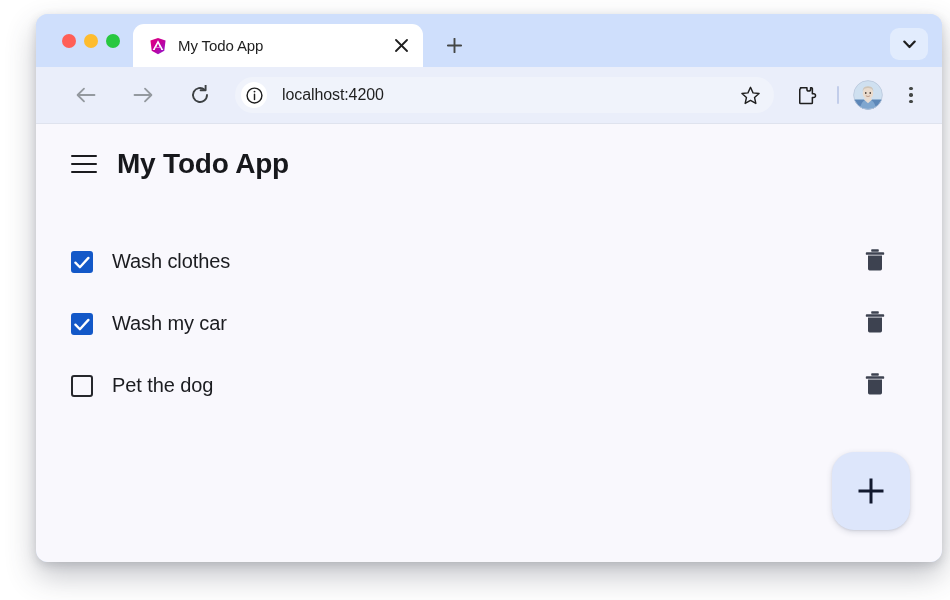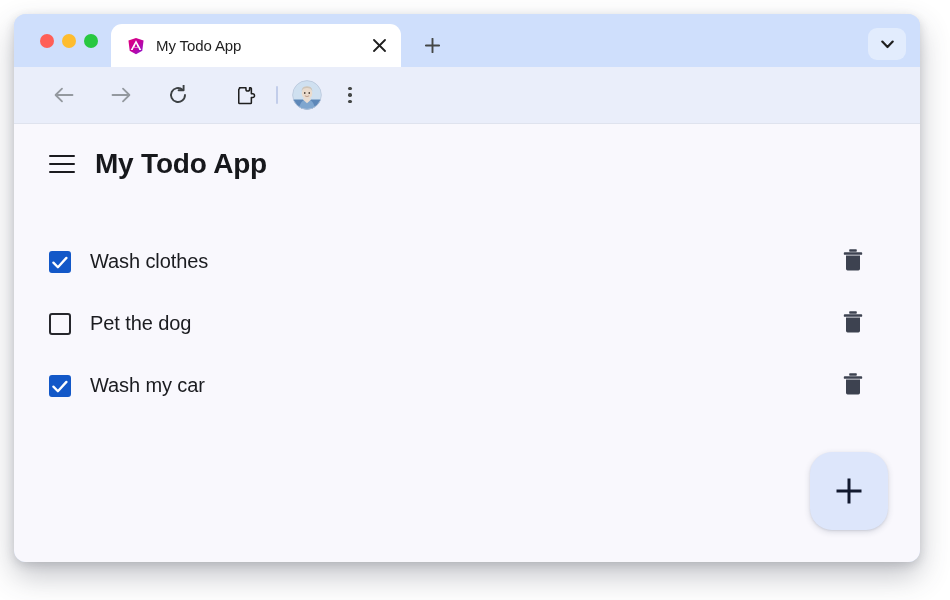--- a/index.html
+++ b/index.html
@@ -8,21 +8,21 @@
     width: 950px;
     height: 600px;
     overflow: hidden;
     background: #ffffff;
     font-family: "Liberation Sans", sans-serif;
   }
 
   
   .browser-window {
     position: absolute;
-    left: 14px;
+    left: 36px;
     top: 14px;
     width: 906px;
     height: 548px;
     border-radius: 12px;
     background: #cfdffc;
     box-shadow: 0 14px 30px rgba(60,64,78,0.30), 0 3px 10px rgba(60,64,78,0.18);
     overflow: hidden;
     display: flex;
     flex-direction: column;
   }
@@ -338,20 +338,35 @@
       </svg>
     </div>
 
     <div class="nav-btn reload">
       <svg width="20" height="20" viewBox="0 0 20 20">
         <path d="M17 10 A7 7 0 1 1 14.6 4.7" fill="none" stroke="#3c4043" stroke-width="1.9" stroke-linecap="round"></path>
         <polyline points="10.3,4.4 15.3,4.4 15.3,-0.4" fill="none" stroke="#3c4043" stroke-width="1.9" stroke-linecap="round" stroke-linejoin="round" transform="translate(0.3,0.8)"></polyline>
       </svg>
     </div>
 
+    <div class="omnibox">
+      <span class="site-info">
+        <svg width="17" height="17" viewBox="0 0 17 17">
+          <circle cx="8.5" cy="8.5" r="7.4" fill="none" stroke="#1f1f1f" stroke-width="1.45"></circle>
+          <circle cx="8.5" cy="4.6" r="0.95" fill="#1f1f1f"></circle>
+          <line x1="8.5" y1="7.1" x2="8.5" y2="12.6" stroke="#1f1f1f" stroke-width="1.45" stroke-linecap="round"></line>
+        </svg>
+      </span>
+      <span class="omnibox-url" title="Search Google or type a URL">localhost:4200</span>
+      <span class="star-btn">
+        <svg width="21" height="21" viewBox="0 0 24 24">
+          <path d="M12 2.6 L14.9 9.0 L21.8 9.7 L16.6 14.3 L18.1 21.1 L12 17.6 L5.9 21.1 L7.4 14.3 L2.2 9.7 L9.1 9.0 Z" fill="none" stroke="#1f1f1f" stroke-width="1.6" stroke-linejoin="round"></path>
+        </svg>
+      </span>
+    </div>
 
     <div class="ext-btn">
       <svg width="21" height="21" viewBox="0 0 24 24">
         <path d="M5.2 3.2 h7.3 v1.6 a2.1 2.1 0 0 0 4.2 0 v-1.6 h1.1
                  a0.9 0.9 0 0 1 0.9 0.9 v6.0 h1.5 a2.1 2.1 0 0 1 0 4.2 h-1.5 v6.0
                  a0.9 0.9 0 0 1 -0.9 0.9 h-12.6 a0.9 0.9 0 0 1 -0.9 -0.9 v-15.2
                  a0.9 0.9 0 0 1 0.9 -0.9 z" fill="none" stroke="#1f1f1f" stroke-width="1.75" stroke-linejoin="round"></path>
       </svg>
     </div>
 
@@ -407,46 +422,46 @@
         <span class="delete-btn">
           <svg width="22" height="24" viewBox="0 0 22 24">
             <rect x="7.2" y="1.2" width="7.6" height="2.6" rx="0.7" fill="#3d4250"></rect>
             <rect x="1.8" y="4.3" width="18.4" height="2.5" rx="0.9" fill="#3d4250"></rect>
             <path d="M4.0 7.6 h14 v13.2 a1.6 1.6 0 0 1 -1.6 1.6 h-10.8 a1.6 1.6 0 0 1 -1.6 -1.6 z" fill="#3d4250"></path>
           </svg>
         </span>
       </div>
 
       <div class="todo-row">
-        <span class="checkbox unchecked"></span>
-        <span class="todo-label">Pet the dog</span>
-        <span class="delete-btn">
-          <svg width="22" height="24" viewBox="0 0 22 24">
-            <rect x="7.2" y="1.2" width="7.6" height="2.6" rx="0.7" fill="#3d4250"></rect>
-            <rect x="1.8" y="4.3" width="18.4" height="2.5" rx="0.9" fill="#3d4250"></rect>
-            <path d="M4.0 7.6 h14 v13.2 a1.6 1.6 0 0 1 -1.6 1.6 h-10.8 a1.6 1.6 0 0 1 -1.6 -1.6 z" fill="#3d4250"></path>
-          </svg>
-        </span>
-      </div>
-
-      <div class="todo-row">
         <span class="checkbox checked">
           <svg width="16" height="13" viewBox="0 0 16 13">
             <polyline points="1.4,6.6 5.9,11.2 14.4,1.9" fill="none" stroke="#ffffff" stroke-width="2.3" stroke-linecap="round" stroke-linejoin="round"></polyline>
           </svg>
         </span>
         <span class="todo-label">Wash my car</span>
         <span class="delete-btn">
           <svg width="22" height="24" viewBox="0 0 22 24">
             <rect x="7.2" y="1.2" width="7.6" height="2.6" rx="0.7" fill="#3d4250"></rect>
             <rect x="1.8" y="4.3" width="18.4" height="2.5" rx="0.9" fill="#3d4250"></rect>
             <path d="M4.0 7.6 h14 v13.2 a1.6 1.6 0 0 1 -1.6 1.6 h-10.8 a1.6 1.6 0 0 1 -1.6 -1.6 z" fill="#3d4250"></path>
           </svg>
         </span>
       </div>
+
+      <div class="todo-row">
+        <span class="checkbox unchecked"></span>
+        <span class="todo-label">Pet the dog</span>
+        <span class="delete-btn">
+          <svg width="22" height="24" viewBox="0 0 22 24">
+            <rect x="7.2" y="1.2" width="7.6" height="2.6" rx="0.7" fill="#3d4250"></rect>
+            <rect x="1.8" y="4.3" width="18.4" height="2.5" rx="0.9" fill="#3d4250"></rect>
+            <path d="M4.0 7.6 h14 v13.2 a1.6 1.6 0 0 1 -1.6 1.6 h-10.8 a1.6 1.6 0 0 1 -1.6 -1.6 z" fill="#3d4250"></path>
+          </svg>
+        </span>
+      </div>
     </div>
 
     <div class="fab">
       <svg width="30" height="30" viewBox="0 0 30 30">
         <line x1="15" y1="2.5" x2="15" y2="27.5" stroke="#11192e" stroke-width="3" stroke-linecap="butt"></line>
         <line x1="2.5" y1="15" x2="27.5" y2="15" stroke="#11192e" stroke-width="3" stroke-linecap="butt"></line>
       </svg>
     </div>
   </div>
 </div>

